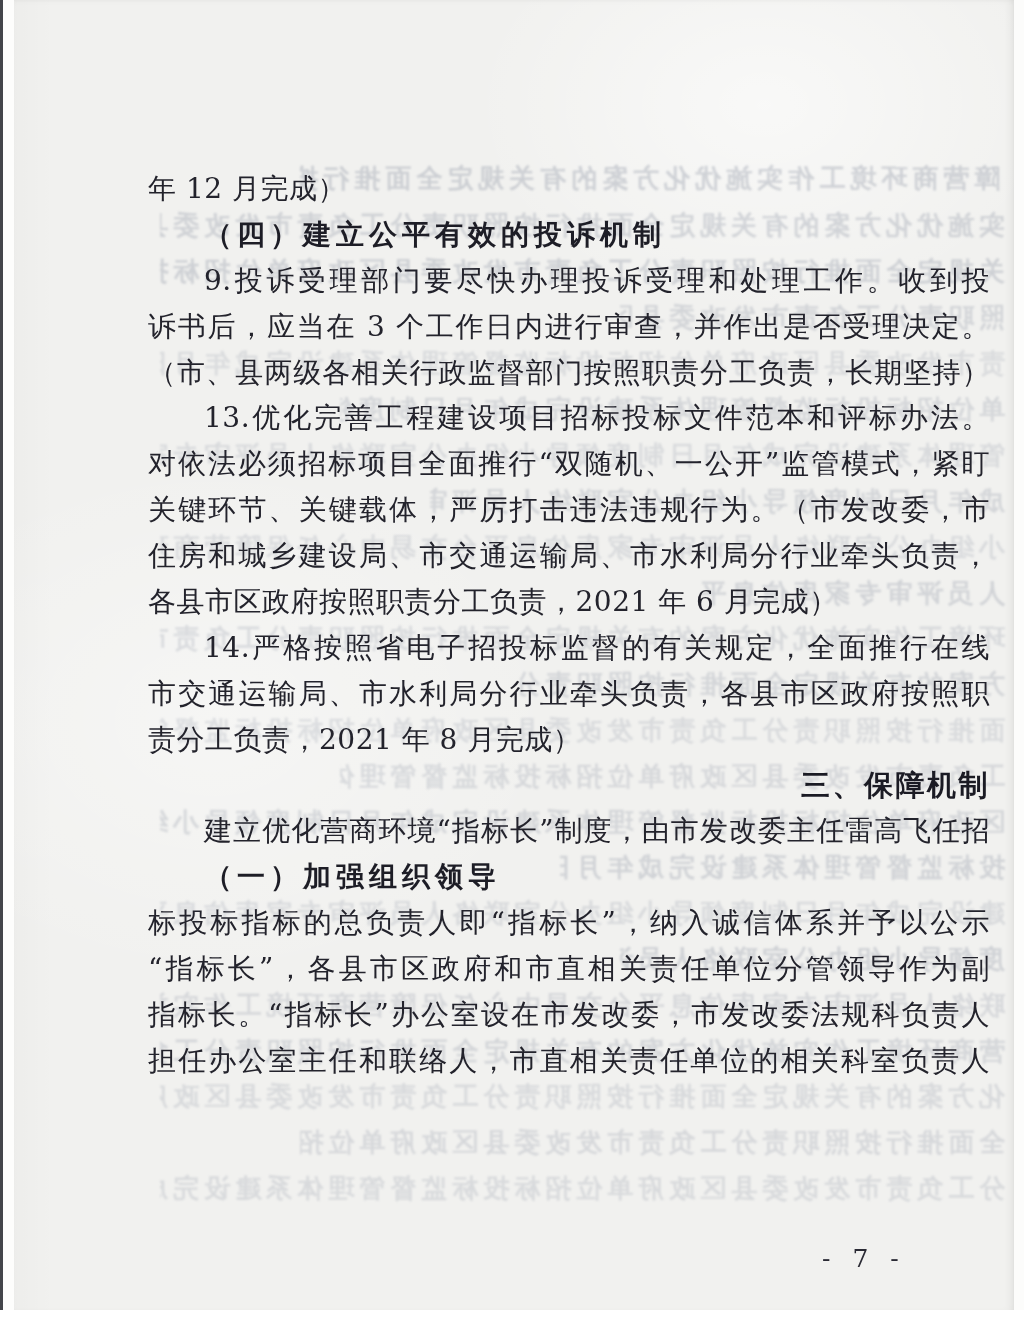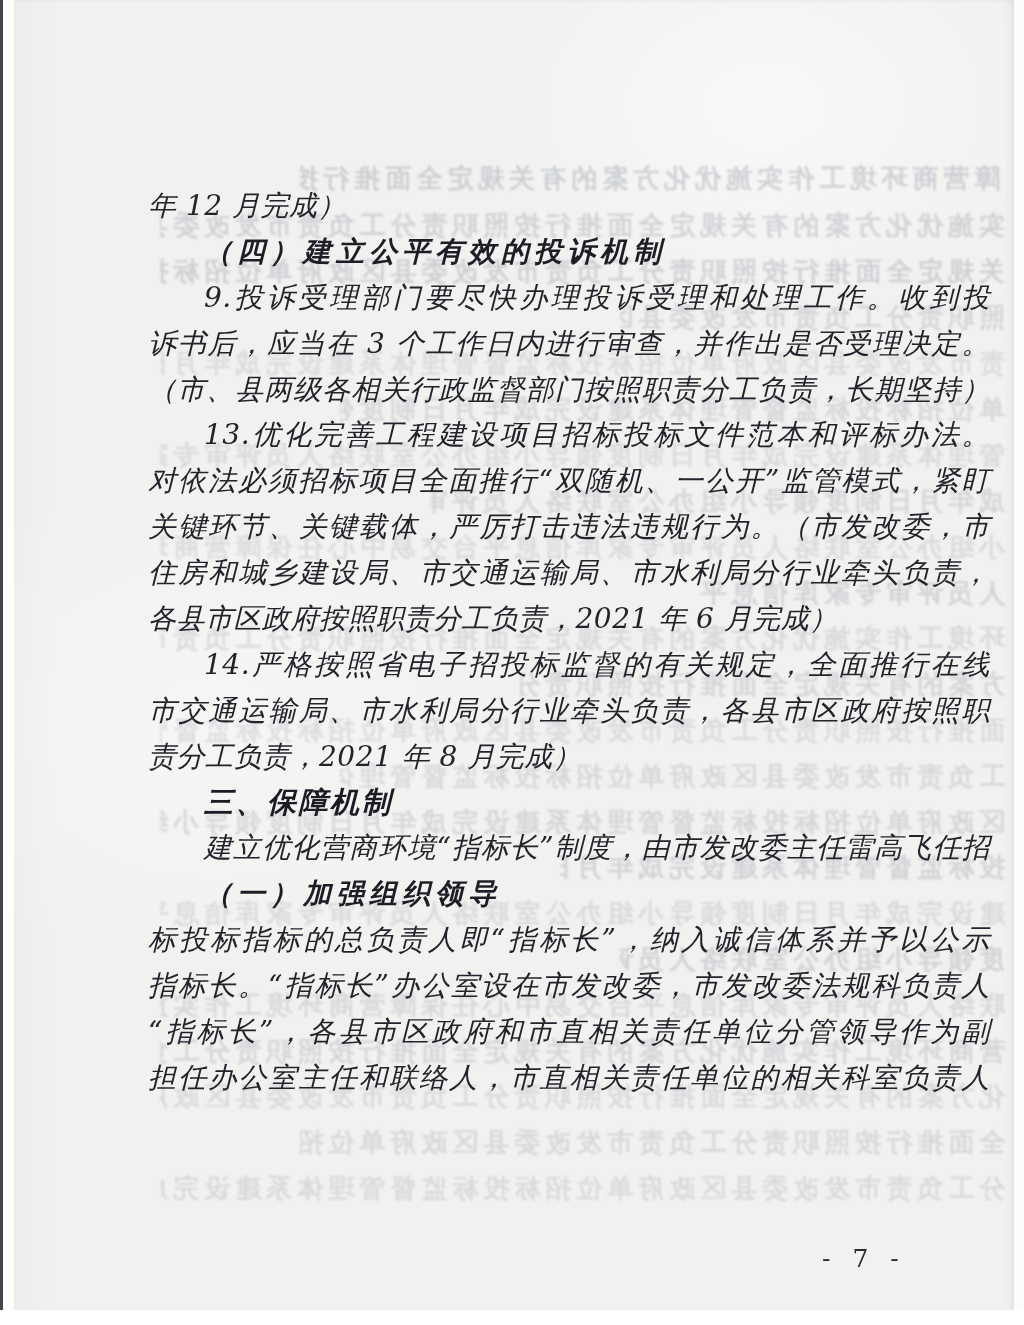--- a/index.html
+++ b/index.html
@@ -48,41 +48,41 @@
     color: #9aa0ad;
     white-space: nowrap;
     overflow: hidden;
     transform: scaleX(-1);
     filter: blur(1.2px);
     font-weight: 700;
   }
   
   .content {
     position: absolute;
-    left: 148px; top: 183px;
+    left: 148px; top: 166px;
     width: 842px;
-    font-style: italic;
   }
   .line {
     height: 45.9px;
     line-height: 45.9px;
     font-size: 28px;
     color: #23232c;
     letter-spacing: 0.5px;
     text-align: left;
   }
   .line.j { text-align: justify; text-align-last: justify; }
   .line.ind { text-indent: 56px; }
   .line.h-kai { font-weight: 700; letter-spacing: 5px; color: #1d1d26; }
   .line.h-hei {
     font-family: "DejaVu Sans", "Liberation Sans", sans-serif;
     font-weight: 700;
     letter-spacing: 2.5px;
     color: #1b1b24;
     font-size: 29px;
+    text-align: right;
   }
   .page-num {
     position: absolute;
     left: 822px; top: 1244px;
     font-size: 25px;
     letter-spacing: 7px;
     color: #2a2a34;
     white-space: nowrap;
   }
   
@@ -136,22 +136,22 @@
       <div class="line j">关键环节、关键载体，严厉打击违法违规行为。（市发改委，市</div>
       <div class="line j">住房和城乡建设局、市交通运输局、市水利局分行业牵头负责，</div>
       <div class="line">各县市区政府按照职责分工负责，2021 年 6 月完成）</div>
       <div class="line j ind">14.严格按照省电子招投标监督的有关规定，全面推行在线</div>
       <div class="line j">市交通运输局、市水利局分行业牵头负责，各县市区政府按照职</div>
       <div class="line">责分工负责，2021 年 8 月完成）</div>
       <div class="line ind h-hei">三、保障机制</div>
       <div class="line j ind">建立优化营商环境“指标长”制度，由市发改委主任雷高飞任招</div>
       <div class="line ind h-kai">（一）加强组织领导</div>
       <div class="line j">标投标指标的总负责人即“指标长”，纳入诚信体系并予以公示</div>
+      <div class="line j">“指标长”，各县市区政府和市直相关责任单位分管领导作为副</div>
       <div class="line j">指标长。“指标长”办公室设在市发改委，市发改委法规科负责人</div>
-      <div class="line j">“指标长”，各县市区政府和市直相关责任单位分管领导作为副</div>
       <div class="line j">担任办公室主任和联络人，市直相关责任单位的相关科室负责人</div>
     </div>
 
   <div class="page-num">- 7 -</div>
 
   <div class="edge-dark"></div>
   <div class="edge-gutter"></div>
   <div class="bottom-strip"></div>
 </div>
 

